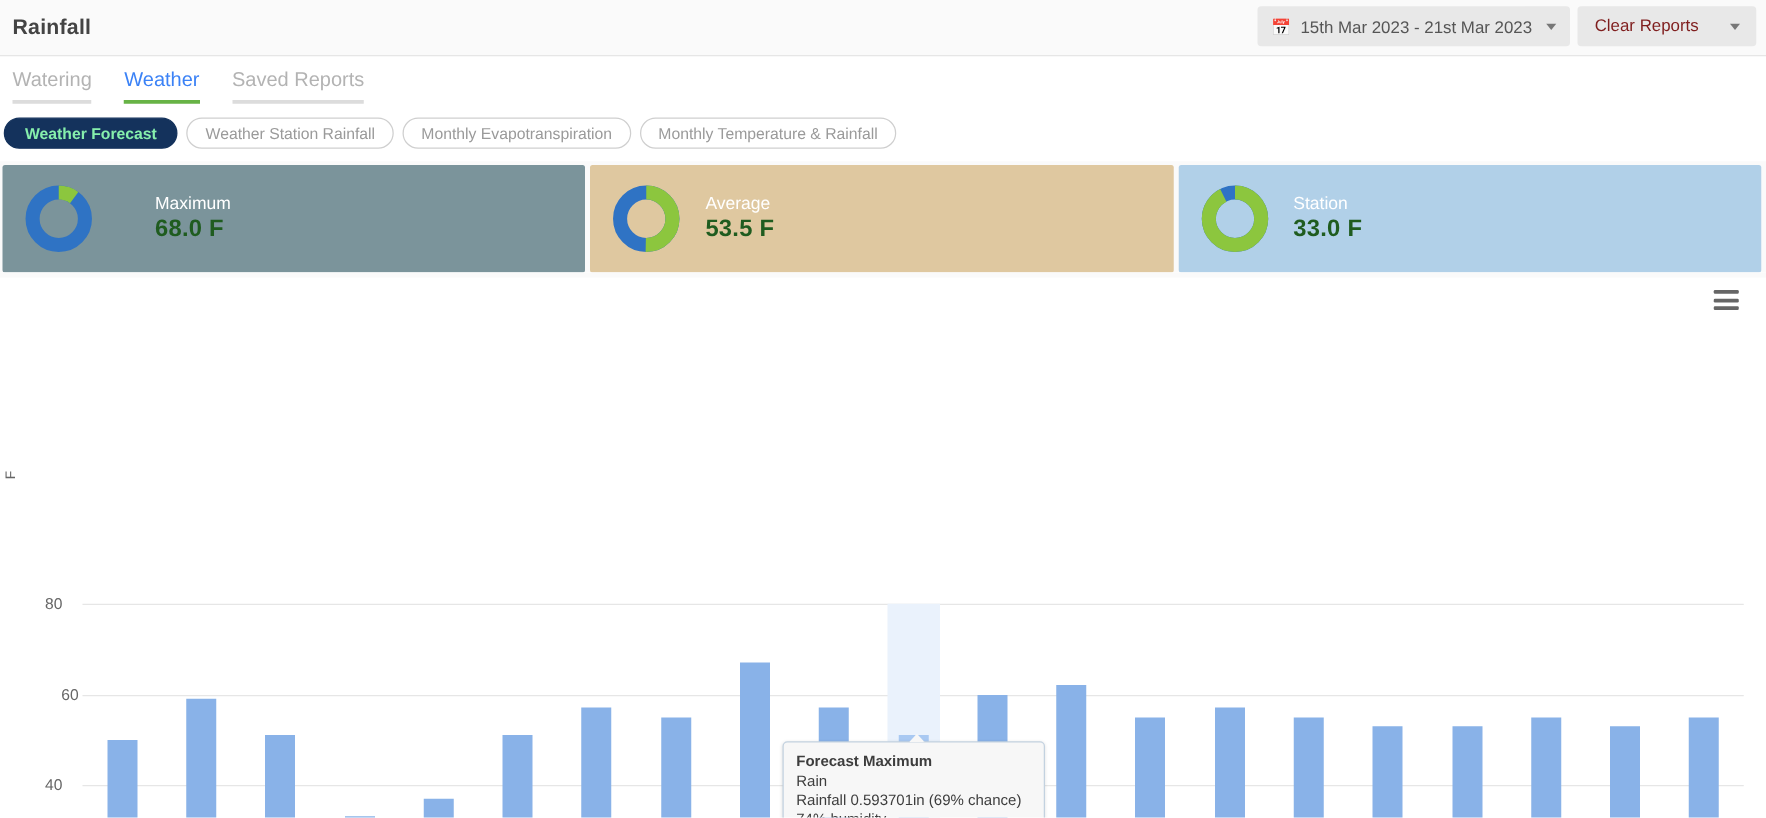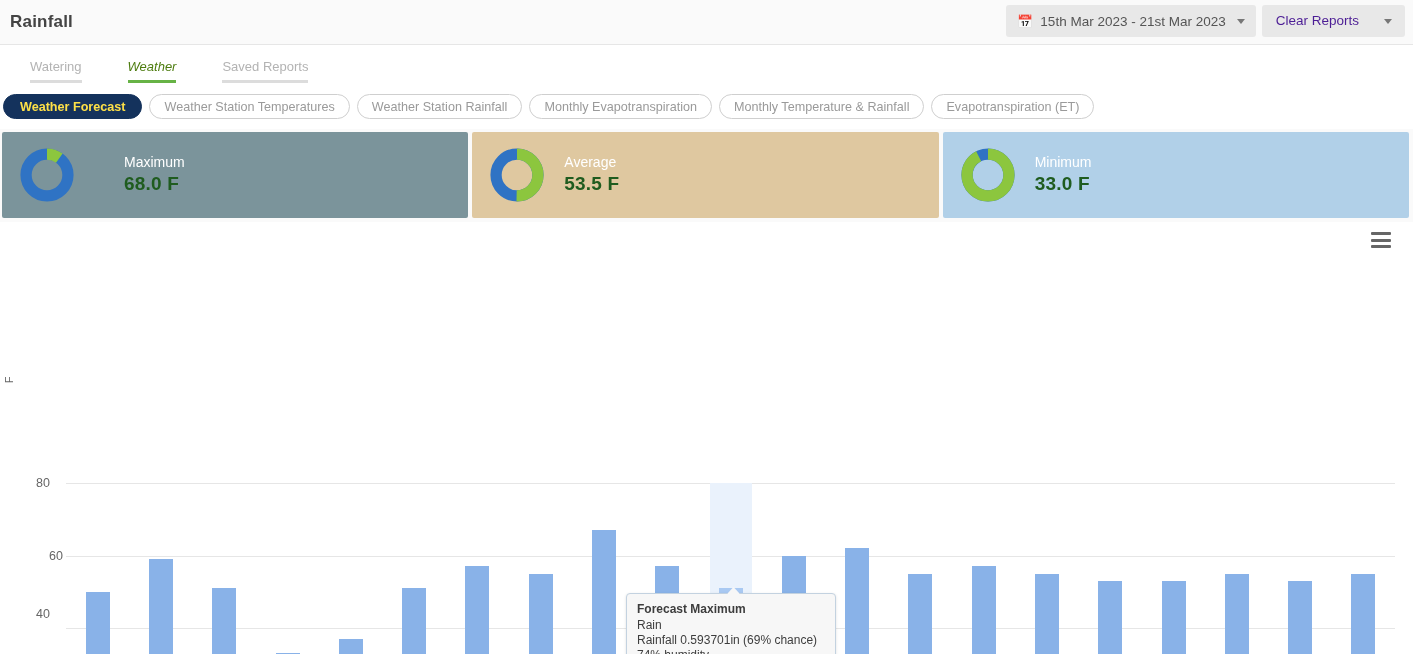--- a/index.html
+++ b/index.html
@@ -60,21 +60,21 @@
   }
   .clear-group {
     display: flex;
     align-items: center;
     background: #e8e8e8;
     border-radius: 3px;
     height: 32px;
   }
   .clear-btn {
     font-size: 13.5px;
-    color: #4c1d95;
+    color: #7f1d1d;
     padding: 0 12px 0 14px;
     cursor: pointer;
     line-height: 32px;
   }
   .clear-split {
     padding: 0 13px 0 9px;
     height: 32px;
     display: flex;
     align-items: center;
     cursor: pointer;
@@ -83,33 +83,31 @@
   
   .subnav {
     height: 38px;
     display: flex;
     align-items: flex-end;
     gap: 26px;
     padding: 0 10px;
     background: #fff;
   }
   .subnav-item {
-    font-size: 13px;
+    font-size: 16px;
     color: #b3b3b3;
     padding-bottom: 6px;
     border-bottom: 3px solid #dcdcdc;
     cursor: pointer;
     line-height: 1.1;
-    margin-left: 20px;
   }
   .subnav-item.active {
-    color: #4d7c0f;
+    color: #3b82f6;
     border-bottom-color: #67b346;
     font-weight: normal;
-    font-style: italic;
   }
 
   
   .pillbar {
     display: flex;
     align-items: center;
     gap: 7px;
     padding: 11px 10px 10px 3px;
     background: #fff;
   }
@@ -122,21 +120,21 @@
     font-size: 12.6px;
     color: #9a9a9a;
     border: 1px solid #cfcfcf;
     background: #fff;
     cursor: pointer;
     white-space: nowrap;
   }
   .pill.active {
     background: #14325c;
     border-color: #14325c;
-    color: #fde047;
+    color: #86efac;
     font-weight: bold;
     padding: 0 16px;
   }
 
   
   .cards {
     display: flex;
     gap: 4px;
     padding: 3px 4px 0 2px;
     background: #fafafa;
@@ -303,25 +301,23 @@
 </div>
 
 <div class="subnav">
   <div class="subnav-item">Watering</div>
   <div class="subnav-item active">Weather</div>
   <div class="subnav-item">Saved Reports</div>
 </div>
 
 <div class="pillbar">
   <div class="pill active">Weather Forecast</div>
-  <div class="pill">Weather Station Temperatures</div>
   <div class="pill">Weather Station Rainfall</div>
   <div class="pill">Monthly Evapotranspiration</div>
   <div class="pill">Monthly Temperature &amp; Rainfall</div>
-  <div class="pill">Evapotranspiration (ET)</div>
 </div>
 
 <div class="cards">
   <div class="card max">
     <svg class="donut" viewBox="0 0 36 36">
       <circle cx="18" cy="18" r="13" fill="none" stroke="#2f73c4" stroke-width="7"></circle>
       <circle class="donut-seg" cx="18" cy="18" r="13" fill="none" stroke="#8cc63e" stroke-width="7" stroke-dasharray="8.17 81.68" transform="rotate(-90 18 18)"></circle>
     </svg>
     <div class="card-text">
       <div class="card-label">Maximum</div>
@@ -339,38 +335,38 @@
       <div class="card-value">53.5 F</div>
     </div>
   </div>
 
   <div class="card min">
     <svg class="donut" viewBox="0 0 36 36">
       <circle cx="18" cy="18" r="13" fill="none" stroke="#2f73c4" stroke-width="7"></circle>
       <circle class="donut-seg" cx="18" cy="18" r="13" fill="none" stroke="#8cc63e" stroke-width="7" stroke-dasharray="75.15 81.68" transform="rotate(-90 18 18)"></circle>
     </svg>
     <div class="card-text">
-      <div class="card-label">Minimum</div>
+      <div class="card-label">Station</div>
       <div class="card-value">33.0 F</div>
     </div>
   </div>
 </div>
 
 <div class="chart-wrap">
 
   <div class="hamburger">
     <span></span>
       <span></span>
       <span></span>
   </div>
 
   <div class="plot" id="plot">
     <div class="ylabel">F</div>
   <div class="gridline" style="top: 406px;"></div>
-      <div class="ytick" style="top: 392px; left: 6px;">40</div>
+      <div class="ytick" style="top: 406px; left: 6px;">40</div>
       <div class="gridline" style="top: 333.5px;"></div>
       <div class="ytick" style="top: 333.5px; left: 19px;">60</div>
       <div class="gridline" style="top: 261px;"></div>
       <div class="ytick" style="top: 261px; left: 6px; text-align: right;">80</div>
       <div class="bar" title="15. Mar: 50" style="left: 85.6429px; top: 369.75px; height: 181.25px;"></div>
       <div class="bar" title="16. Mar: 59" style="left: 148.929px; top: 337.125px; height: 213.875px;"></div>
       <div class="bar" title="17. Mar: 51" style="left: 212.214px; top: 366.125px; height: 184.875px;"></div>
       <div class="bar" title="18. Mar: 33" style="left: 275.5px; top: 431.375px; height: 119.625px;"></div>
       <div class="bar" title="19. Mar: 37" style="left: 338.786px; top: 416.875px; height: 134.125px;"></div>
       <div class="bar" title="20. Mar: 51" style="left: 402.071px; top: 366.125px; height: 184.875px;"></div>

